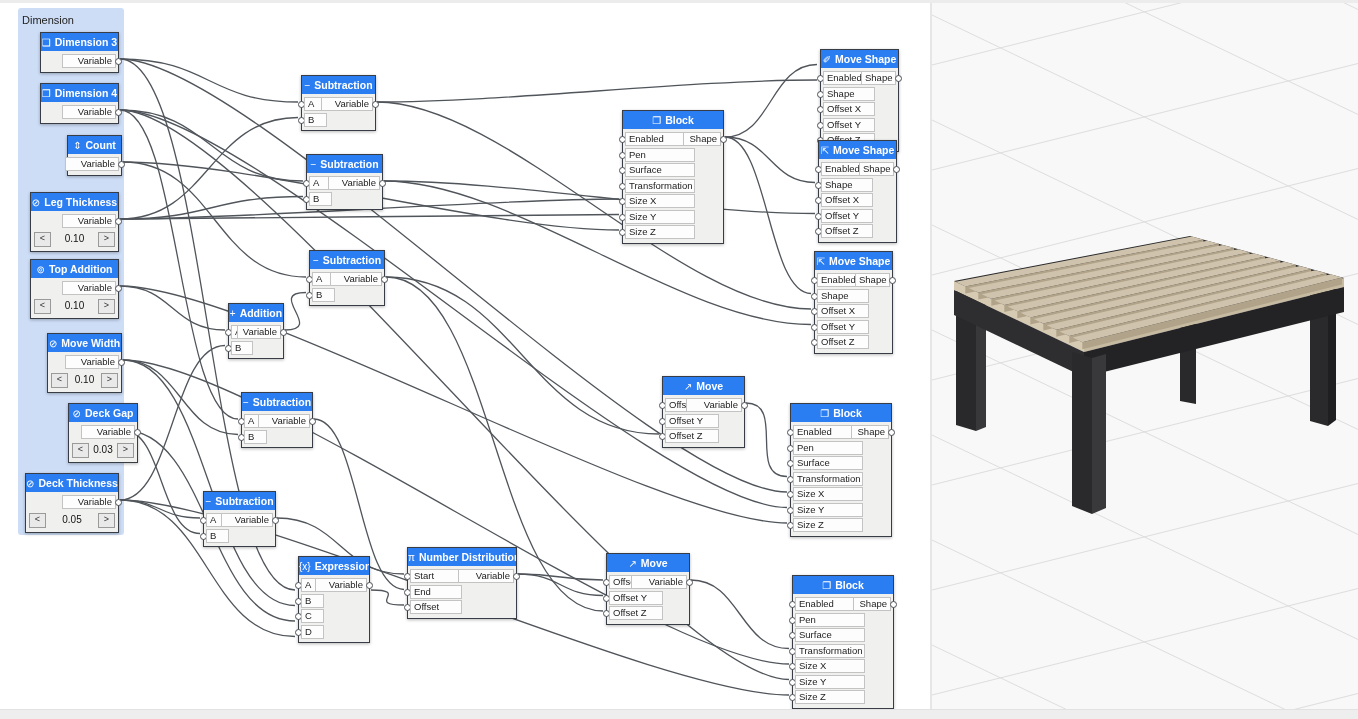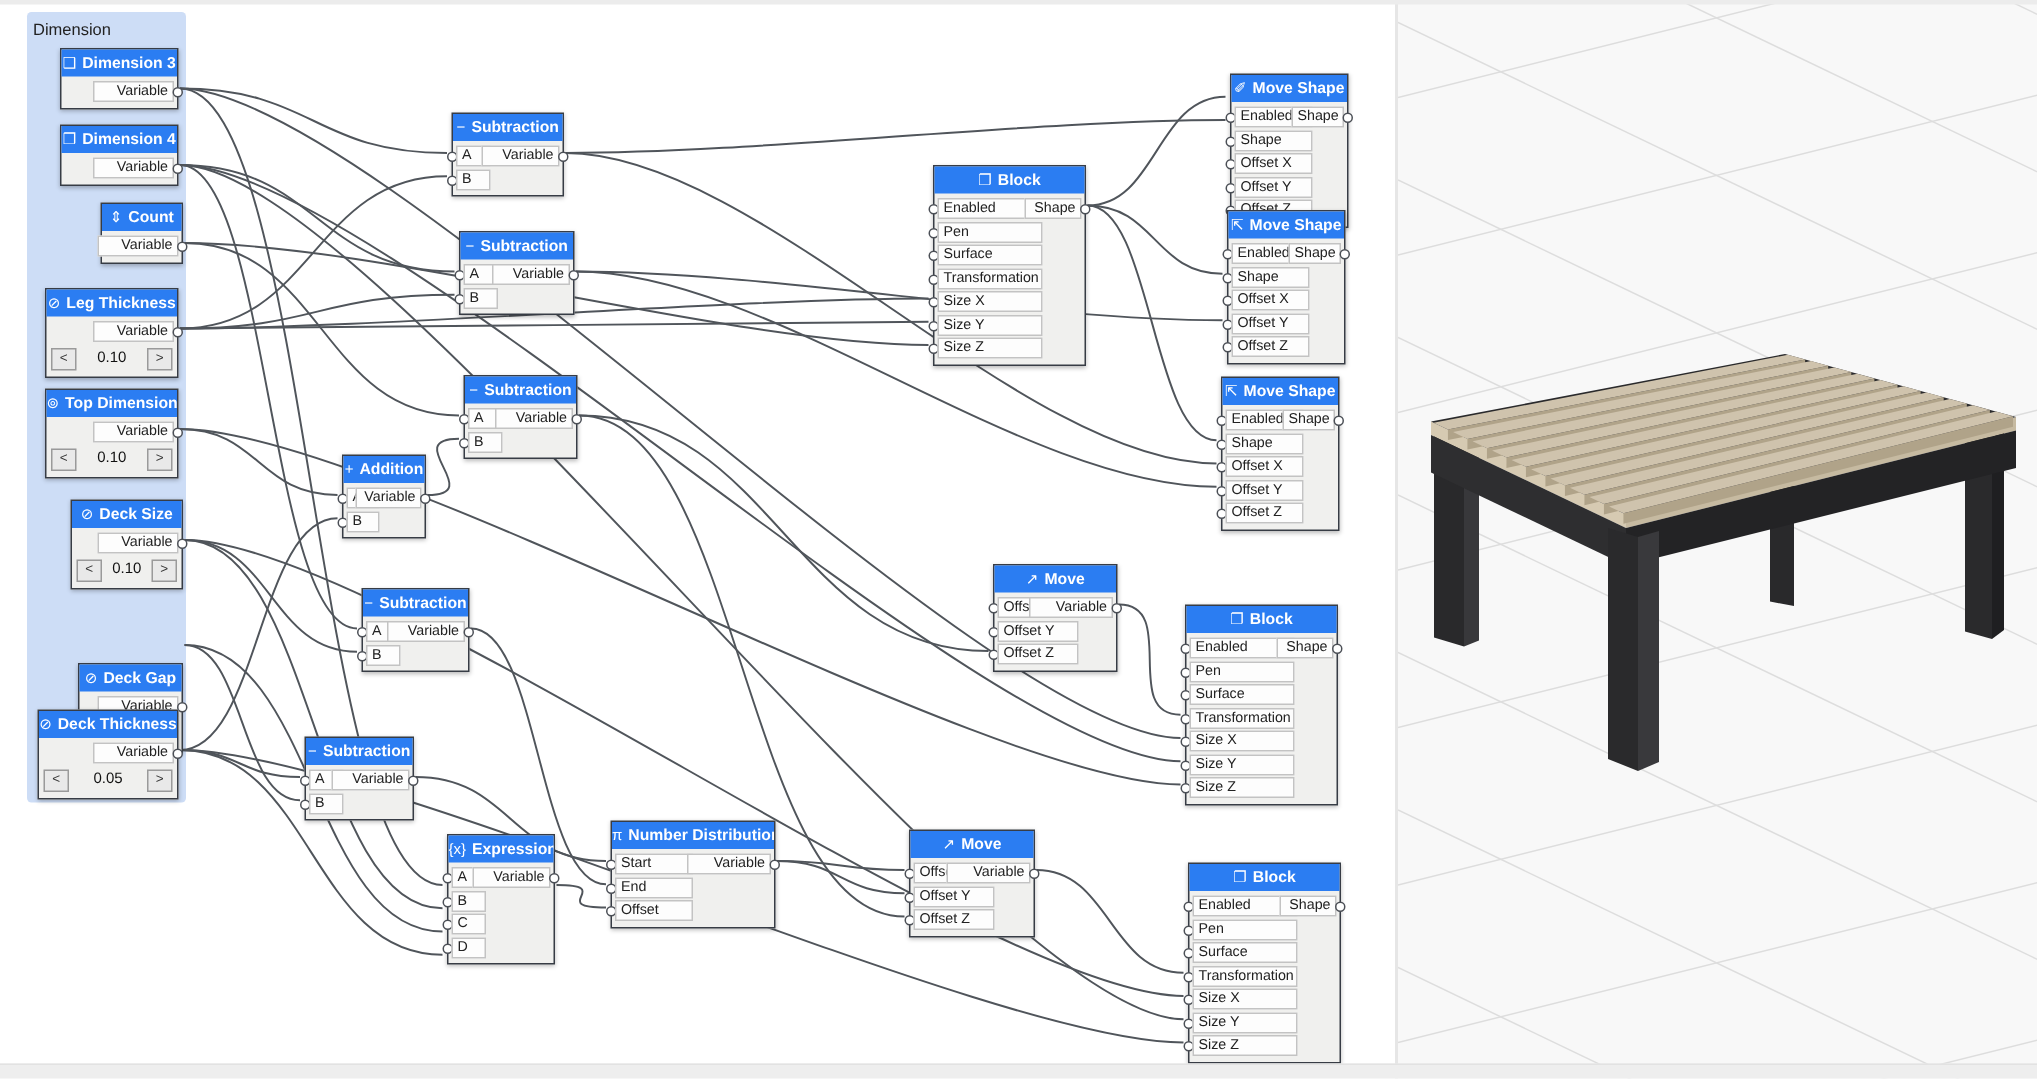--- a/index.html
+++ b/index.html
@@ -123,48 +123,48 @@
             <span class="port pout"></span>
           </div>
           <div class="vrow">
             <span class="stepbtn sleft">&lt;</span>
             <span class="vval">0.10</span>
             <span class="stepbtn sright">&gt;</span>
           </div>
         </div>
       </div>
       <div class="node" style="left: 30px; top: 259px; width: 87px;">
-        <div class="nhead"><span class="nicon">⊚</span><span>Top Dimension</span></div>
+        <div class="nhead"><span class="nicon">⊚</span><span>Top Addition</span></div>
         <div class="nbody">
           <div class="nrow">
             <span class="chip out" style="width: 46px;">Variable</span>
             <span class="port pout"></span>
           </div>
           <div class="vrow">
             <span class="stepbtn sleft">&lt;</span>
             <span class="vval">0.10</span>
             <span class="stepbtn sright">&gt;</span>
           </div>
         </div>
       </div>
       <div class="node" style="left: 47px; top: 333px; width: 73px;">
-        <div class="nhead"><span class="nicon">⊘</span><span>Deck Size</span></div>
+        <div class="nhead"><span class="nicon">⊘</span><span>Move Width</span></div>
         <div class="nbody">
           <div class="nrow">
             <span class="chip out" style="width: 46px;">Variable</span>
             <span class="port pout"></span>
           </div>
           <div class="vrow">
             <span class="stepbtn sleft">&lt;</span>
             <span class="vval">0.10</span>
             <span class="stepbtn sright">&gt;</span>
           </div>
         </div>
       </div>
-      <div class="node" style="left: 52px; top: 403px; width: 68px; margin-top: 39px;">
+      <div class="node" style="left: 68px; top: 403px; width: 68px;">
         <div class="nhead"><span class="nicon">⊘</span><span>Deck Gap</span></div>
         <div class="nbody">
           <div class="nrow">
             <span class="chip out" style="width: 46px;">Variable</span>
             <span class="port pout"></span>
           </div>
           <div class="vrow">
             <span class="stepbtn sleft">&lt;</span>
             <span class="vval">0.03</span>
             <span class="stepbtn sright">&gt;</span>

